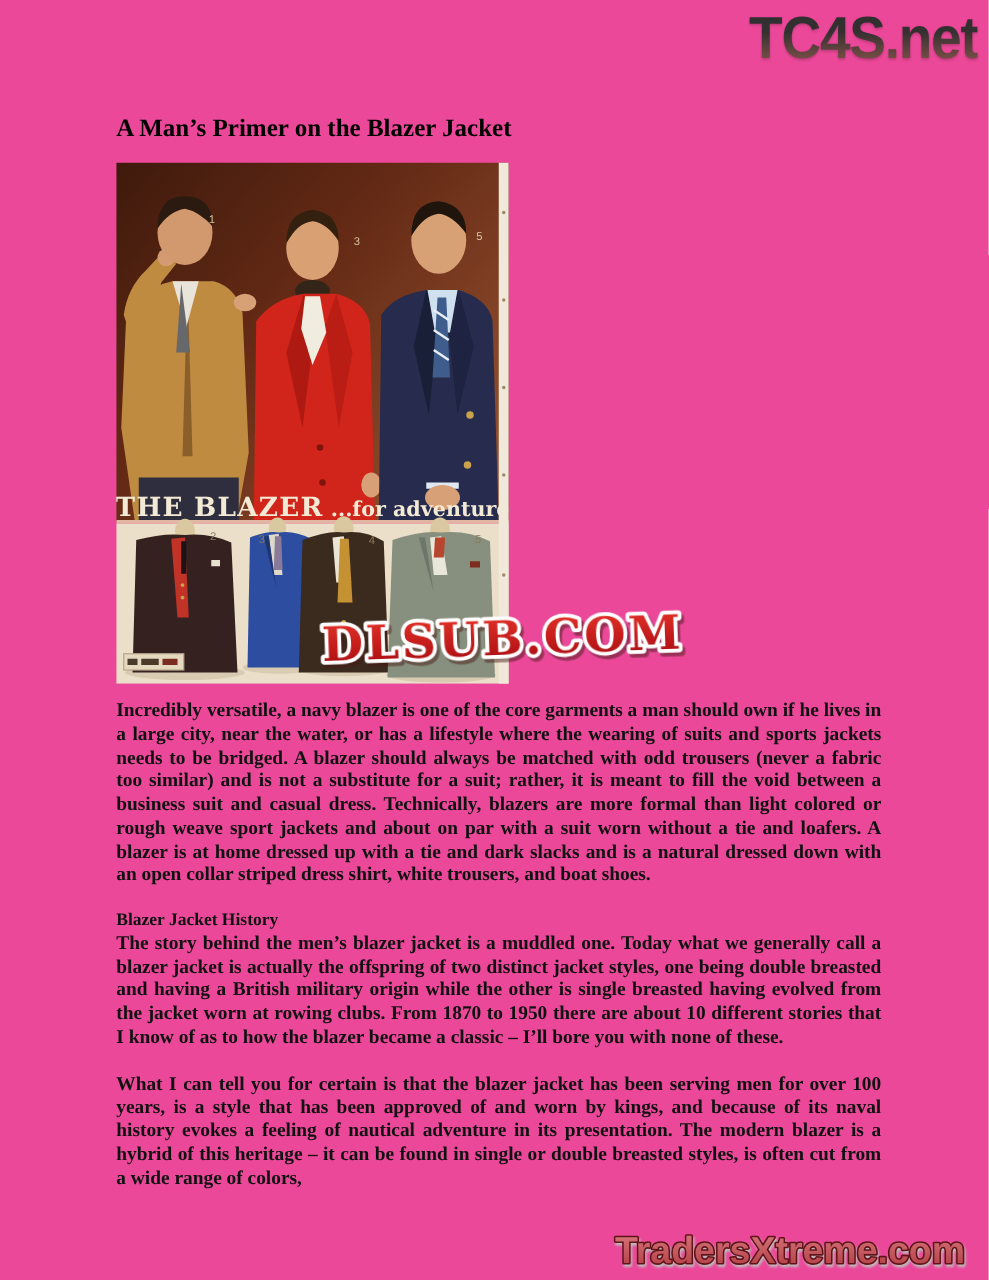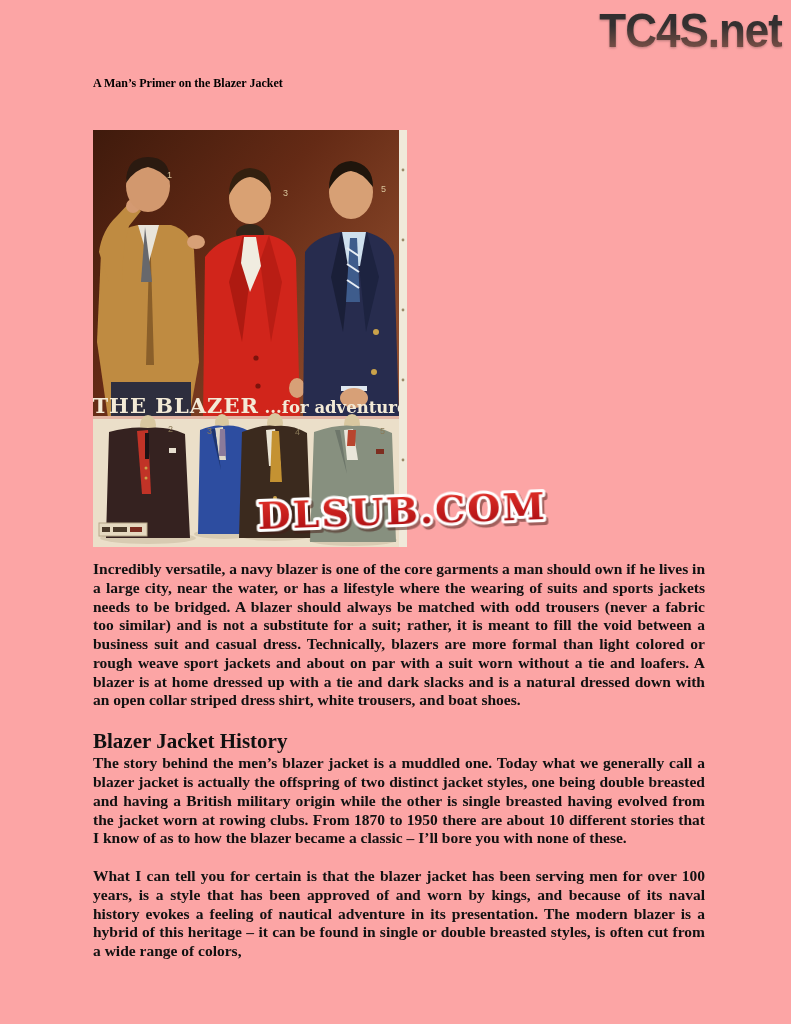--- a/index.html
+++ b/index.html
@@ -1,57 +1,57 @@
 <!DOCTYPE html>
 <html><head>
 <meta charset="utf-8">
 <style>
   * { margin:0; padding:0; box-sizing:border-box; }
   html,body { background:#ffffff; }
   .page {
     position:relative; width:791px; height:1024px;
-    background:#fca5a5; overflow:hidden;
+    background:#ec4899; overflow:hidden;
     font-family:"Liberation Serif", serif; color:#111;
   }
 
   
   .tc4s-logo {
     position:absolute; top:4px; right:9px;
     font-family:"Liberation Sans", sans-serif;
     font-weight:bold; font-size:44px; letter-spacing:-1px;
     transform:scaleY(1.08); transform-origin:top right;
     background:linear-gradient(#2e2e30 0%, #343030 40%, #6e4a43 75%, #8d5a52 100%);
     -webkit-background-clip:text; background-clip:text; color:transparent;
     filter:drop-shadow(0 1px 1px rgba(0,0,0,0.25));
   }
 
   
   .article-title {
-    position:absolute; left:93px; top:76px;
-    font-size:12px; font-weight:bold; color:#000;
+    position:absolute; left:93px; top:92px;
+    font-size:20px; font-weight:bold; color:#000;
   }
 
   
   .ad-figure { position:absolute; left:93px; top:130px; width:314px; height:417px; }
   .ad-figure svg { display:block; }
 
   
   .dlsub-watermark {
     position:absolute; left:252px; top:483px; width:300px; height:54px;
     transform:rotate(-2deg);
   }
 
   
   .copy {
     position:absolute; left:93px; top:560px; width:612px;
     font-size:15.5px; line-height:1.21; text-align:justify;
   }
   .copy p { margin:0 0 19px 0;font-weight:bold; }
   .copy p:last-child { margin-bottom:0; }
-  .copy h2 { font-size:21px; font-weight:bold; margin:0; text-align:left; }
+  .copy h2 { font-size:14px; font-weight:bold; margin:0; text-align:left; }
 
   
   .footer-logo { position:absolute; left:474px; top:978px; width:316px; height:46px; }
 </style>
 </head>
 <body>
 
 <div class="page">
 
   <div class="tc4s-logo">TC4S.net</div>
@@ -200,14 +200,25 @@
     </svg>
   </div>
 
   <div class="copy">
     <p>Incredibly versatile, a navy blazer is one of the core garments a man should own if he lives in a large city, near the water, or has a lifestyle where the wearing of suits and sports jackets needs to be bridged. A blazer should always be matched with odd trousers (never a fabric too similar) and is not a substitute for a suit; rather, it is meant to fill the void between a business suit and casual dress. Technically, blazers are more formal than light colored or rough weave sport jackets and about on par with a suit worn without a tie and loafers. A blazer is at home dressed up with a tie and dark slacks and is a natural dressed down with an open collar striped dress shirt, white trousers, and boat shoes.</p>
     <h2>Blazer Jacket History</h2>
     <p>The story behind the men’s blazer jacket is a muddled one. Today what we generally call a blazer jacket is actually the offspring of two distinct jacket styles, one being double breasted and having a British military origin while the other is single breasted having evolved from the jacket worn at rowing clubs. From 1870 to 1950 there are about 10 different stories that I know of as to how the blazer became a classic – I’ll bore you with none of these.</p>
     <p>What I can tell you for certain is that the blazer jacket has been serving men for over 100 years, is a style that has been approved of and worn by kings, and because of its naval history evokes a feeling of nautical adventure in its presentation. The modern blazer is a hybrid of this heritage – it can be found in single or double breasted styles, is often cut from a wide range of colors,</p>
   </div>
 
+  <div class="footer-logo">
+    <svg width="316" height="46" viewBox="0 0 316 46">
+      <defs>
+        <linearGradient id="txGrad" x1="0" y1="0" x2="0" y2="1">
+          <stop offset="0" stop-color="#d8797f"></stop>
+          <stop offset="1" stop-color="#b03a40"></stop>
+        </linearGradient>
+      </defs>
+      <text x="158" y="32" text-anchor="middle" font-family="Liberation Sans, sans-serif" font-weight="bold" font-size="30" fill="url(#txGrad)" stroke="#5f1318" stroke-width="2.5" stroke-linejoin="round" paint-order="stroke" style="filter:drop-shadow(1px 2px 1px #bdbdbd);">TradersXtreme.com</text>
+    </svg>
+  </div>
 
 </div>
 
 </body></html>

